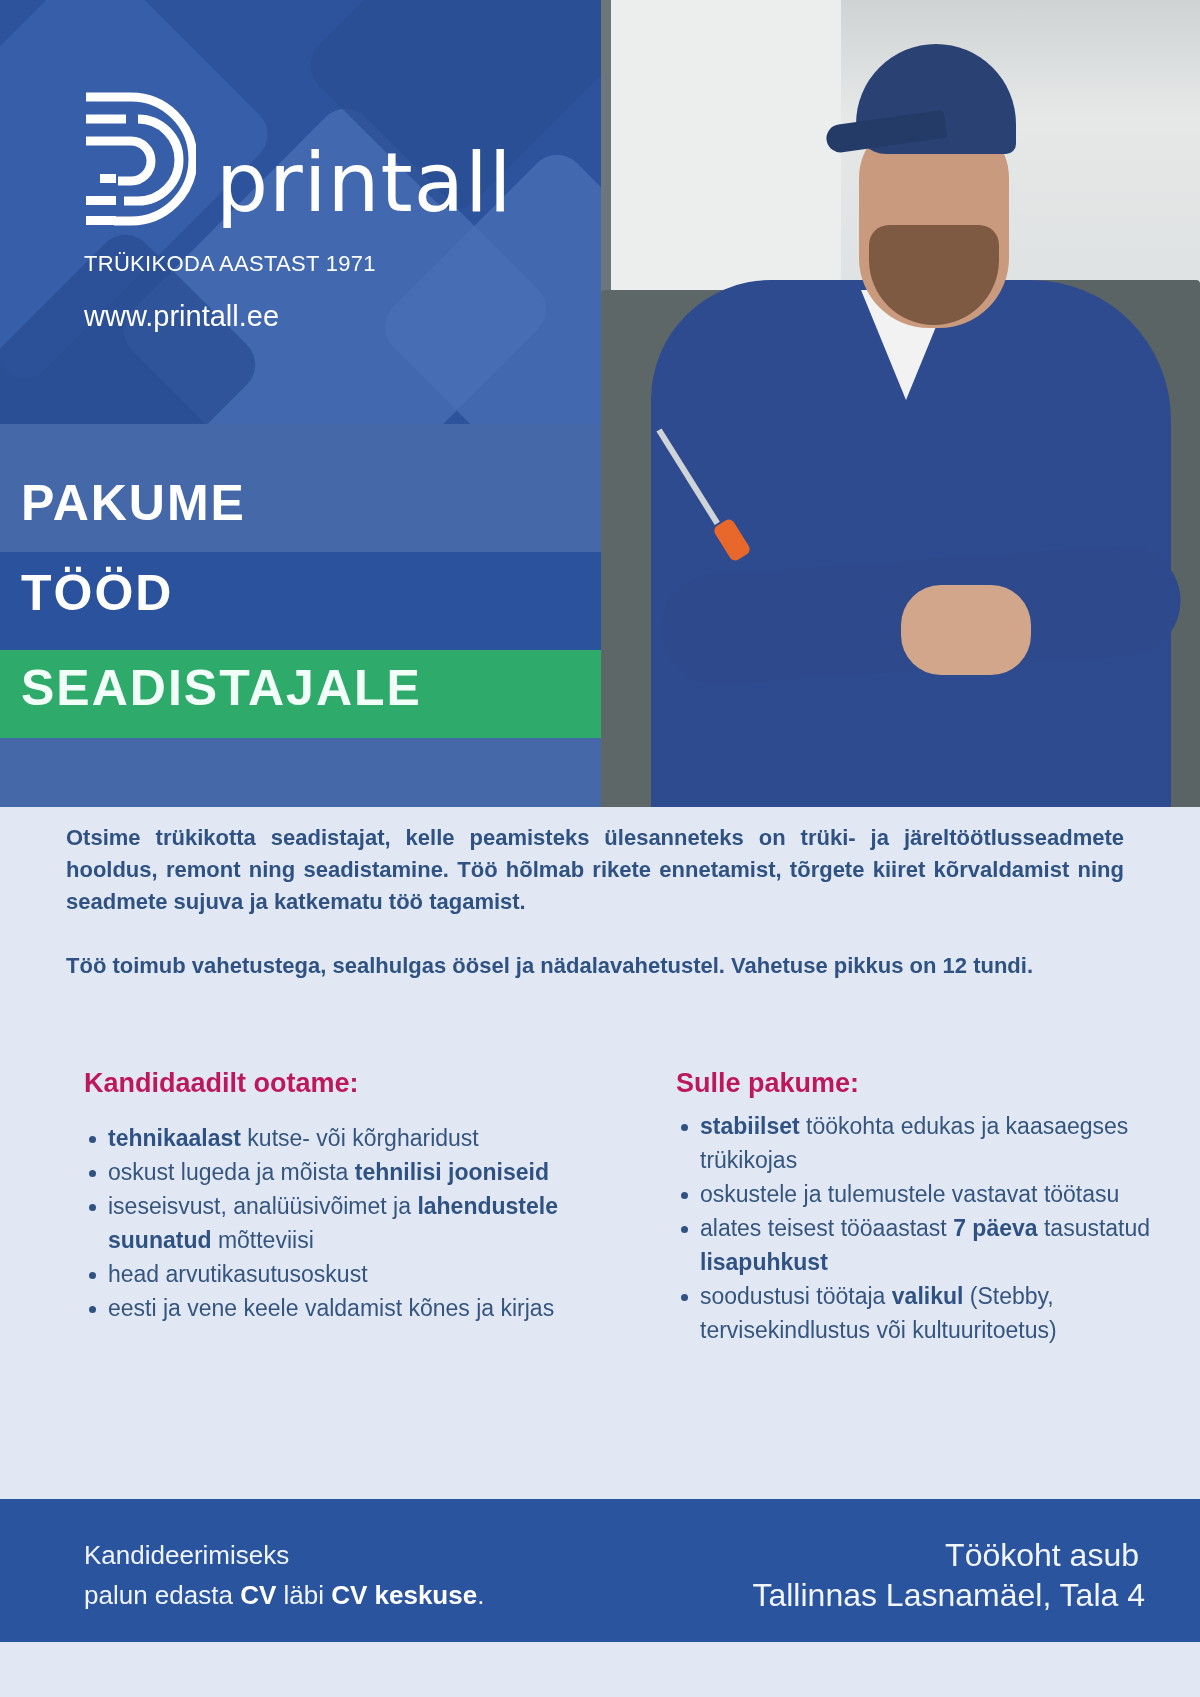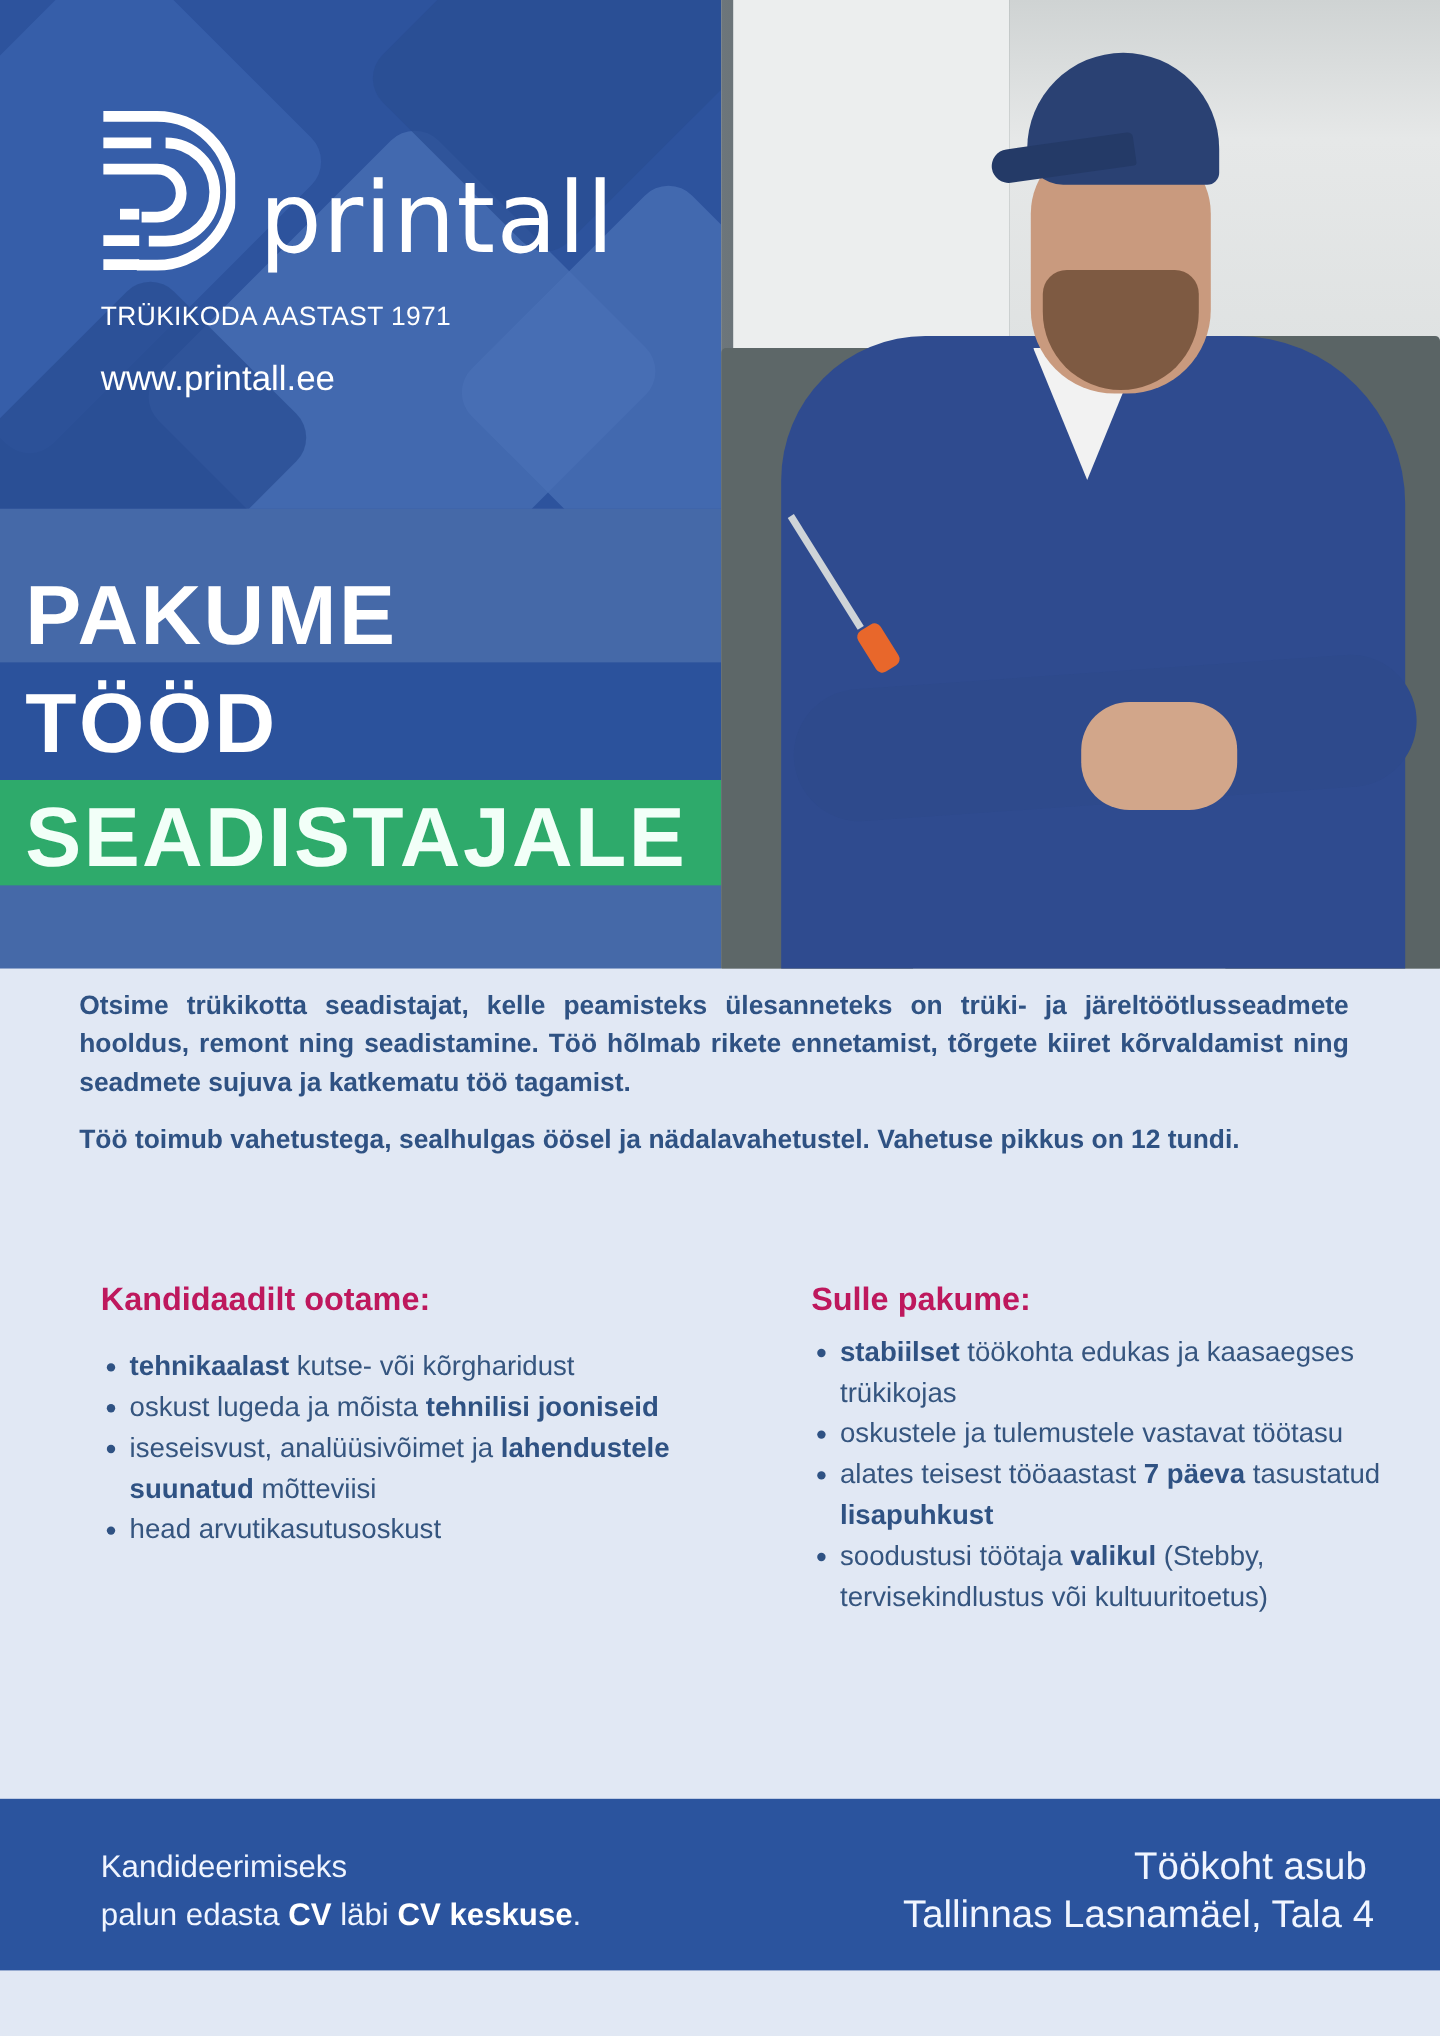--- a/index.html
+++ b/index.html
@@ -17,21 +17,21 @@
   .logo svg { display: block; }
   .logo-word { font-family: "DejaVu Sans", sans-serif; color: #ffffff; font-size: 82px; font-weight: normal; letter-spacing: 1px; line-height: 1; margin-left: 20px; margin-bottom: 8px; }
   .tagline { position: absolute; left: 84px; top: 251px; color: #ffffff; font-size: 22px; letter-spacing: 0.3px; }
   .website { position: absolute; left: 84px; top: 300px; color: #ffffff; font-size: 29px; }
 
   .band { position: absolute; left: 0; width: 601px; }
   .band-1 { top: 424px; height: 128px; background: #4569a8; }
   .band-2 { top: 552px; height: 98px; background: #2b529c; }
   .band-3 { top: 650px; height: 88px; background: #2eaa6b; }
   .band-4 { top: 738px; height: 69px; background: #4569a8; }
-  .headline { position: absolute; left: 21px; color: #ffffff; font-weight: bold; font-size: 70px; letter-spacing: 2px; line-height: 1; }
+  .headline { position: absolute; left: 21px; color: #ffffff; font-weight: bold; font-size: 50px; letter-spacing: 2px; line-height: 1; }
   .h1 { top: 478px; }
   .h2 { top: 568px; }
   .h3 { top: 663px; color: #f2fff8; }
 
   .photo { position: absolute; left: 601px; top: 0; width: 599px; height: 807px; overflow: hidden;
            background: linear-gradient(90deg, #6d767b 0%, #56605f 30%, #4c5655 60%, #6a7273 100%); }
   .photo .wall { position: absolute; left: 10px; top: 0; width: 230px; height: 300px; background: #eceeee; }
   .photo .ceiling { position: absolute; left: 240px; top: 0; width: 359px; height: 290px; background: linear-gradient(180deg, #cfd3d3 0%, #e6e8e8 40%, #dfe2e2 100%); }
   .photo .machine { position: absolute; background: #5d6768; border-radius: 4px; }
   .photo .cap { position: absolute; left: 255px; top: 44px; width: 160px; height: 110px; background: #2a4173; border-radius: 80px 80px 10px 30px; }
@@ -39,21 +39,21 @@
   .photo .face { position: absolute; left: 258px; top: 118px; width: 150px; height: 210px; background: #c99a7e; border-radius: 60px 60px 70px 70px; }
   .photo .beard { position: absolute; left: 268px; top: 225px; width: 130px; height: 100px; background: #6b4a33; border-radius: 20px 20px 65px 65px; opacity: 0.8; }
   .photo .body { position: absolute; left: 50px; top: 280px; width: 520px; height: 540px; background: #2f4b8f; border-radius: 120px 140px 0 0; }
   .photo .collar { position: absolute; left: 260px; top: 290px; width: 90px; height: 110px; background: #f2f2f2; clip-path: polygon(0 0, 100% 0, 50% 100%); }
   .photo .arm { position: absolute; left: 60px; top: 560px; width: 520px; height: 110px; background: #2e4a8c; border-radius: 60px; transform: rotate(-4deg); }
   .photo .hand { position: absolute; left: 300px; top: 585px; width: 130px; height: 90px; background: #d2a68a; border-radius: 40px; }
   .photo .screwdriver { position: absolute; left: 55px; top: 430px; width: 6px; height: 110px; background: #cfd4d8; transform: rotate(-32deg); transform-origin: top; }
   .photo .handle { position: absolute; left: 120px; top: 520px; width: 22px; height: 40px; background: #e8672b; border-radius: 6px; transform: rotate(-32deg); }
 
   .intro { position: absolute; left: 66px; top: 822px; width: 1058px; font-weight: bold; font-size: 22px; line-height: 32px; color: #2f5283; text-align: justify; }
-  .intro p + p { margin-top: 16px; }
+  .intro p + p { margin-top: 32px; }
 
   .col { position: absolute; top: 1070px; }
   .col-left { left: 84px; width: 540px; }
   .col-right { left: 676px; width: 480px; }
   .col h2 { font-size: 27px; font-weight: bold; color: #be185d; line-height: 1; margin-bottom: 24px; }
   .col-right h2 { margin-bottom: 12px; }
   .col ul { list-style: none; }
   .col li { position: relative; padding-left: 24px; font-size: 23px; line-height: 34px; color: #35557f; }
   .col li::before { content: ""; position: absolute; left: 5px; top: 15px; width: 7px; height: 7px; border-radius: 50%; background: #2f5283; }
   .col li b { color: #2f5283; }
@@ -128,20 +128,21 @@
   <p>Töö toimub vahetustega, sealhulgas öösel ja nädalavahetustel. Vahetuse pikkus on 12 tundi.</p>
 </div>
 
 <div class="col col-left">
   <h2>Kandidaadilt ootame:</h2>
   <ul>
     <li><b>tehnikaalast</b><span> kutse- või kõrgharidust</span></li>
     <li><span>oskust lugeda ja mõista </span><b>tehnilisi jooniseid</b></li>
     <li><span>iseseisvust, analüüsivõimet ja </span><b>lahendustele suunatud</b><span> mõtteviisi</span></li>
     <li><span>head arvutikasutusoskust</span></li>
+    <li><span>eesti ja vene keele valdamist kõnes ja kirjas</span></li>
   </ul>
 </div>
 
 <div class="col col-right">
   <h2>Sulle pakume:</h2>
   <ul>
     <li><b>stabiilset</b><span> töökohta edukas ja kaasaegses trükikojas</span></li>
     <li><span>oskustele ja tulemustele vastavat töötasu</span></li>
     <li><span>alates teisest tööaastast </span><b>7 päeva</b><span> tasustatud </span><b>lisapuhkust</b></li>
     <li><span>soodustusi töötaja </span><b>valikul</b><span> (Stebby, tervisekindlustus või kultuuritoetus)</span></li>

